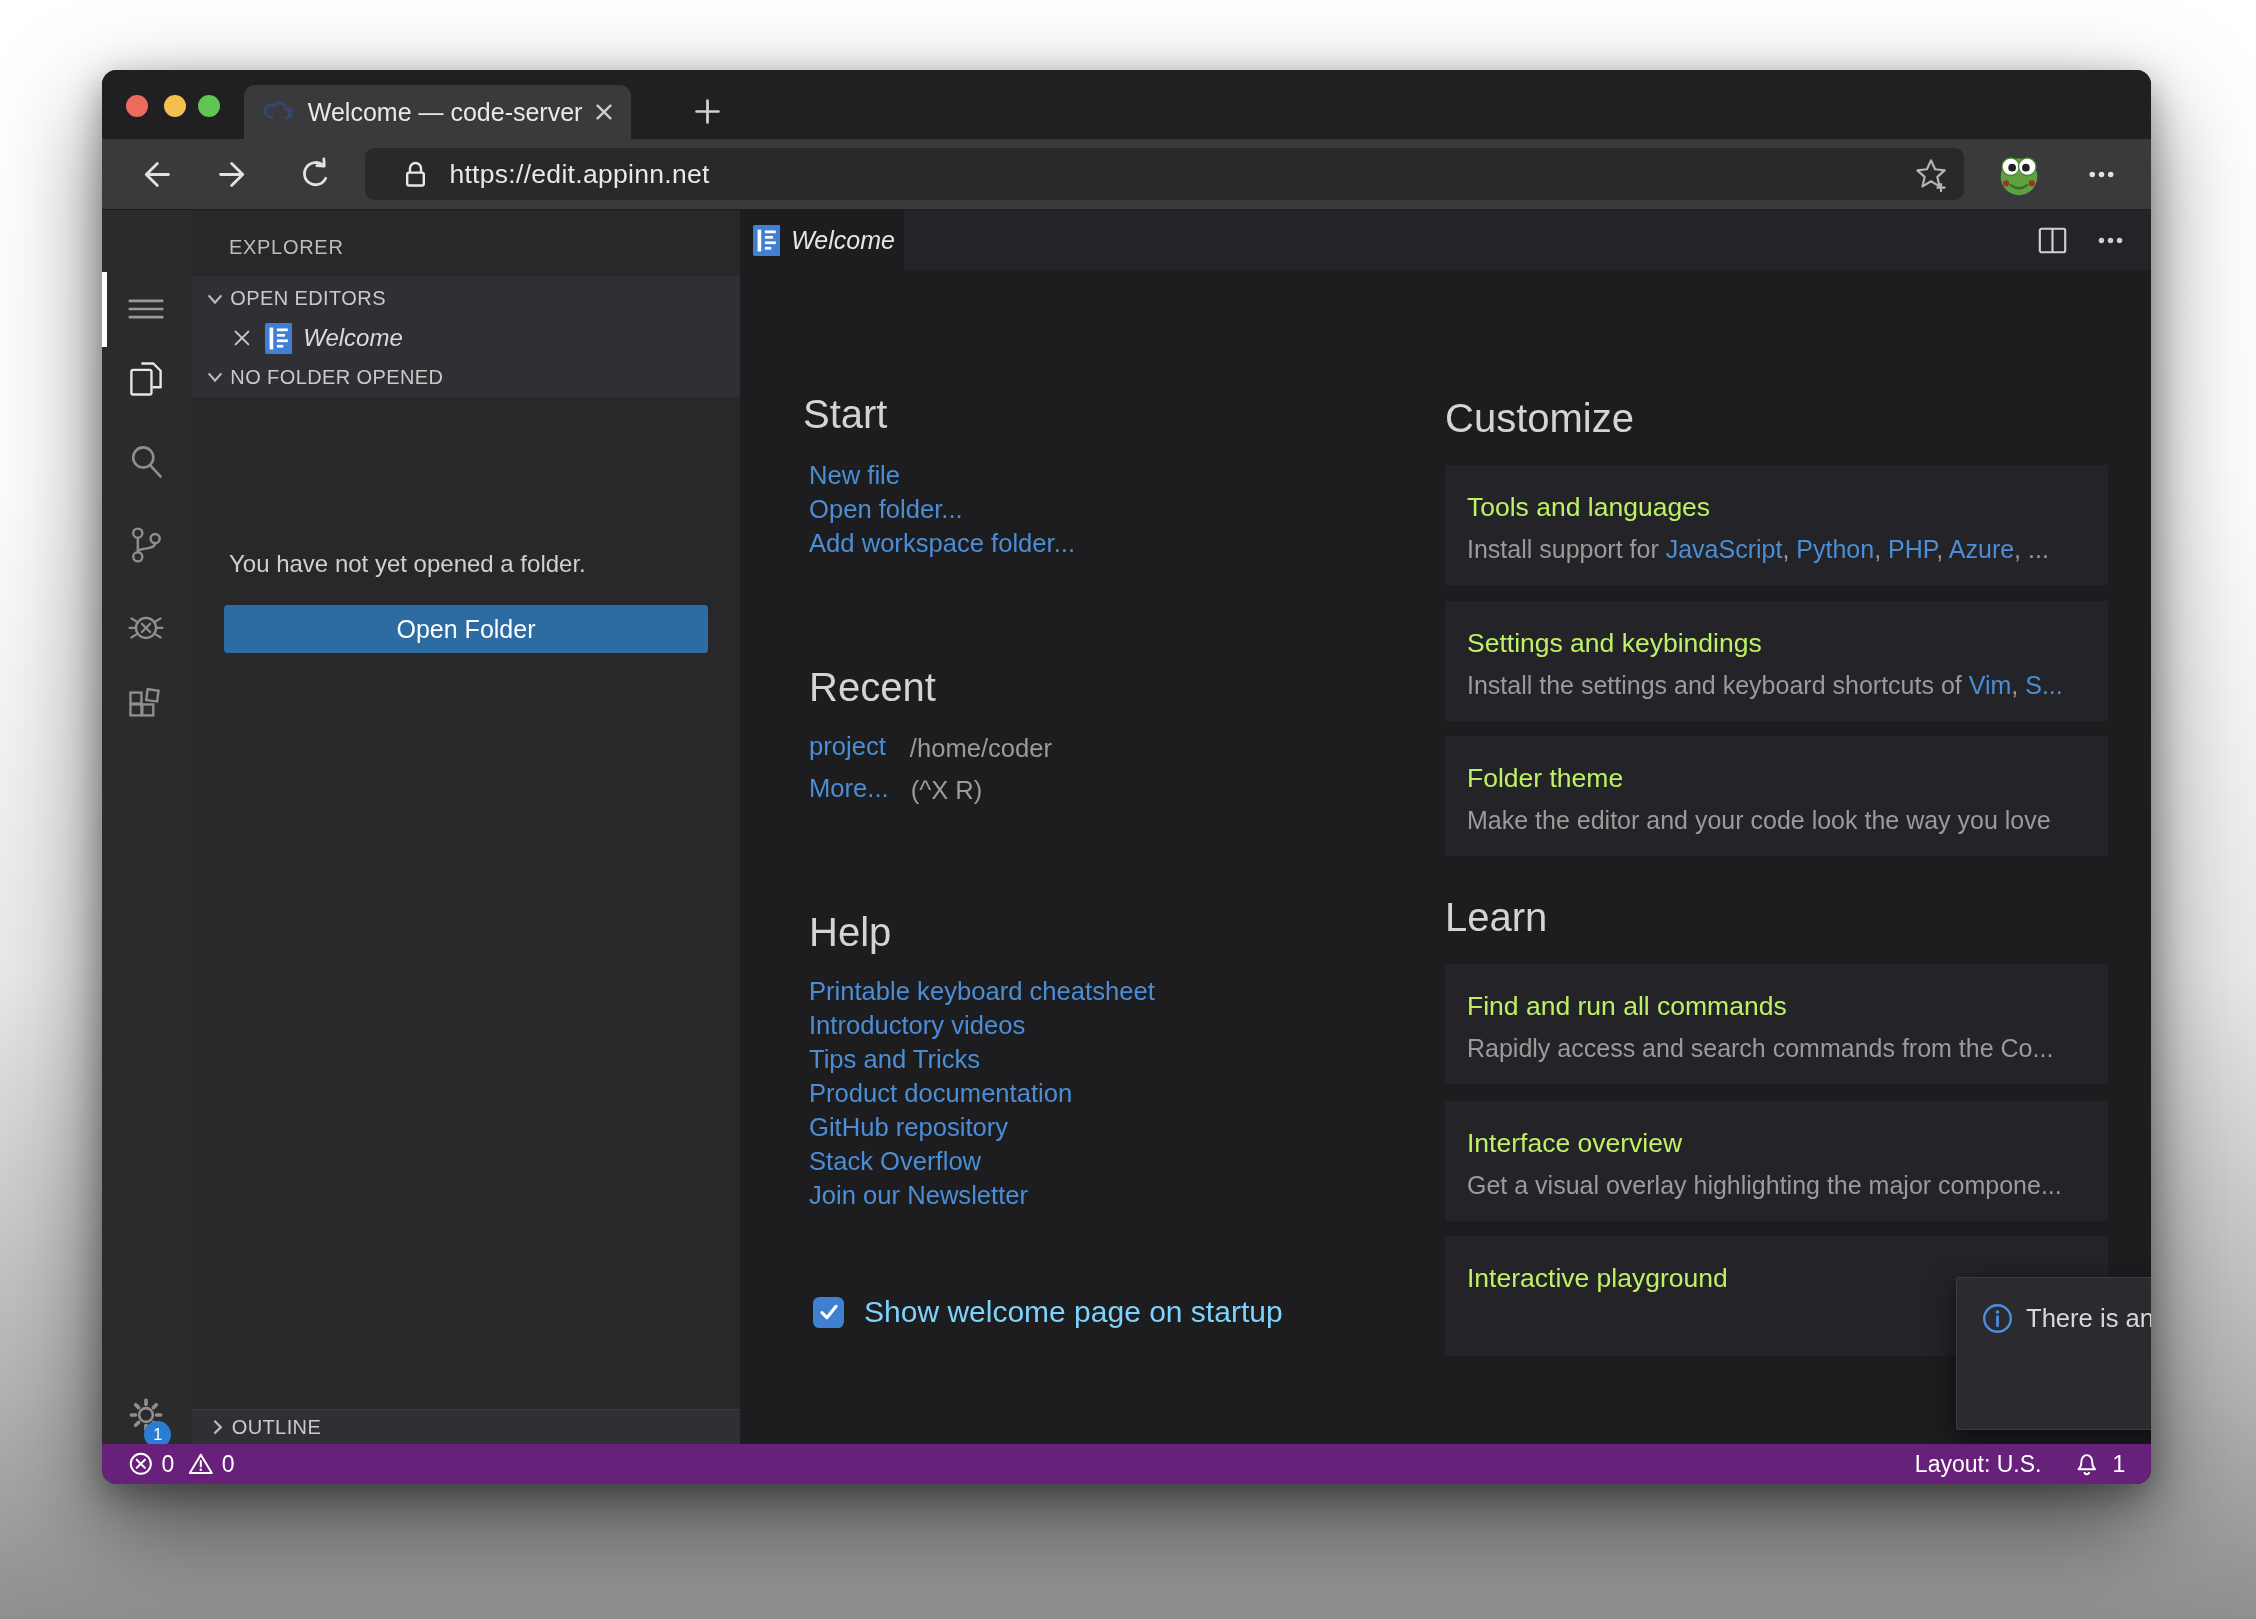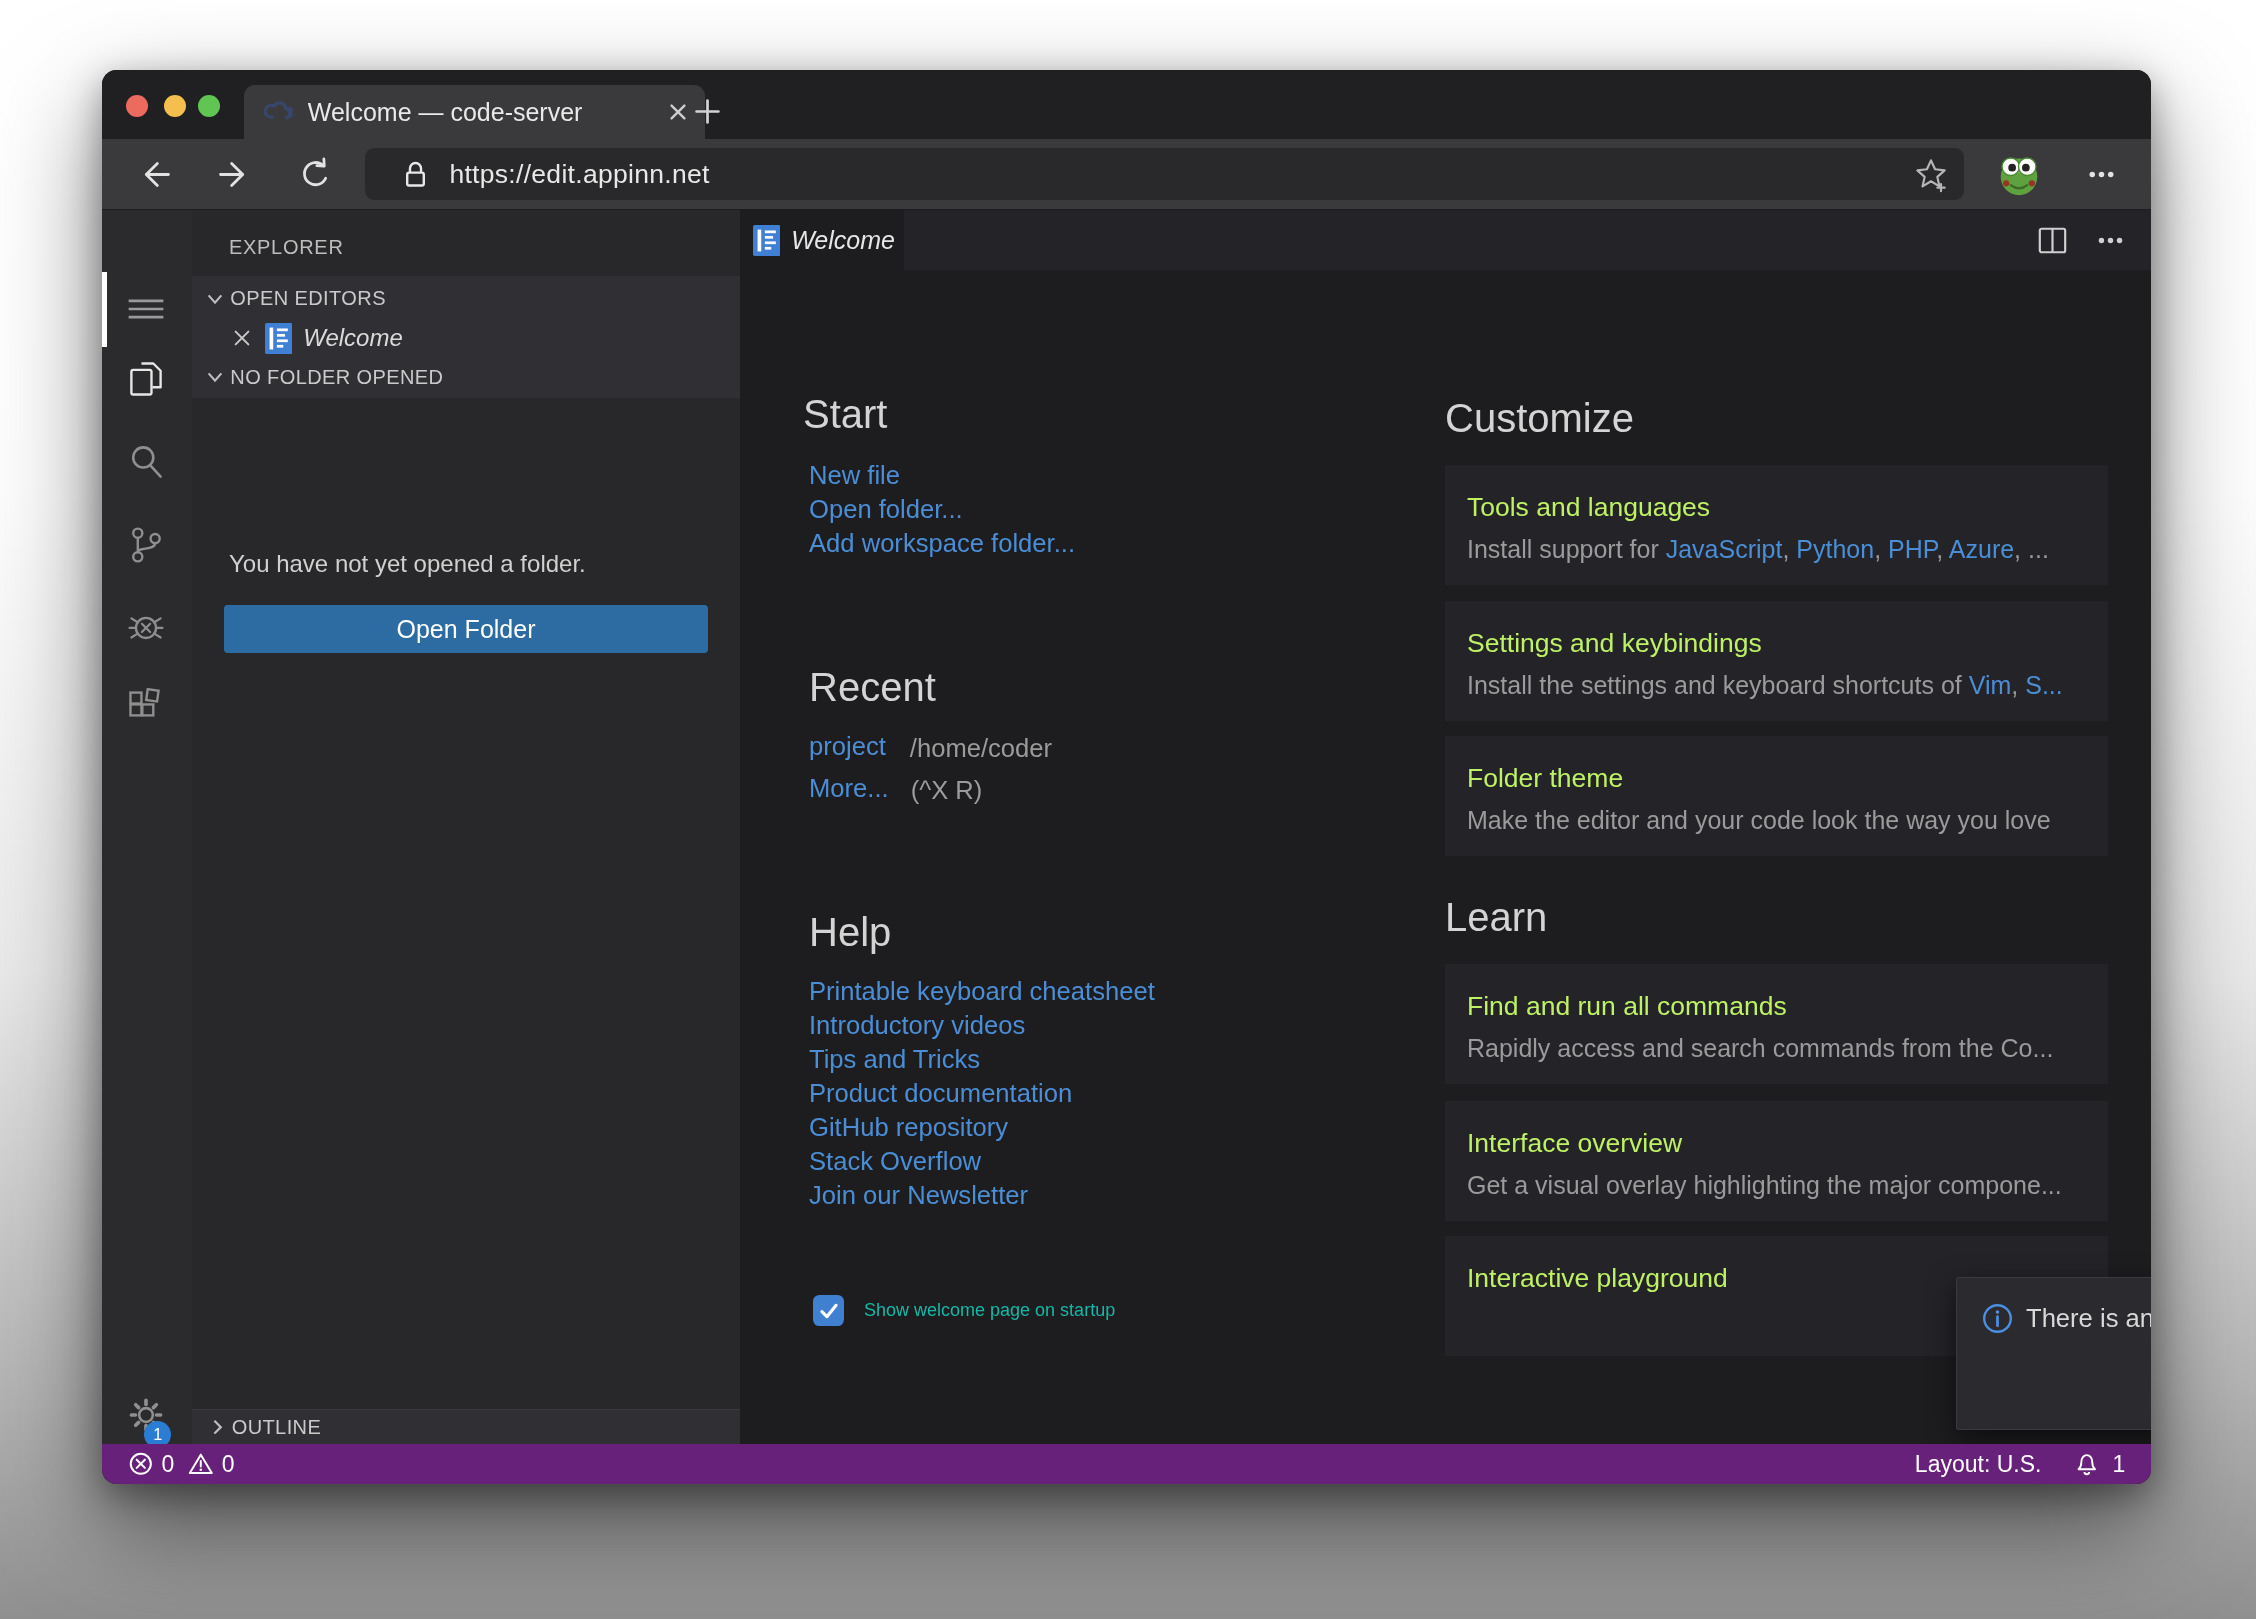--- a/index.html
+++ b/index.html
@@ -29,21 +29,21 @@
   .win{
     position:absolute;left:102px;top:70px;width:2049px;height:1414px;
     border-radius:14.6px;background:var(--editor);overflow:hidden;
     box-shadow:0 41px 101px rgba(0,0,0,.50),0 11px 35px rgba(0,0,0,.35);
   }
   svg{display:block}
 
   
   .chrome-tabbar{position:absolute;left:0;top:0;right:0;height:69px;background:var(--chrome-dark)}
   .traffic{position:absolute;top:25px;width:22px;height:22px;border-radius:50%}
-  .btab{position:absolute;left:142px;top:14.6px;width:461px;height:55px;background:var(--chrome-bar);
+  .btab{position:absolute;left:142px;top:14.6px;width:387px;height:55px;background:var(--chrome-bar);
         border-radius:11px 11px 0 0;display:flex;align-items:center;padding:0 16.4px 0 20px}
   .btab-title{flex:1;margin-left:12.8px;font-size:25px;color:#e9e9e9;white-space:nowrap;overflow:hidden}
   .newtab{position:absolute;left:590px;top:25.6px;width:31px;height:31px}
   .chrome-toolbar{position:absolute;left:0;top:69px;right:0;height:70px;background:var(--chrome-bar)}
   .navbtn{position:absolute;top:17.4px;width:37px;height:37px}
   .addrbar{position:absolute;left:263px;top:9.1px;width:1599px;height:52px;background:var(--addr);
            border-radius:9.1px;display:flex;align-items:center;padding-left:33px}
   .url{margin-left:16.4px;font-size:26.5px;color:#e8e8e8;letter-spacing:0.3px}
 
   
@@ -80,21 +80,21 @@
   .grayt{color:var(--gray)}
   .row{position:absolute;display:flex;align-items:flex-end}
 
   .card{position:absolute;left:705px;width:663px;height:120px;background:var(--card);padding:27.4px 24px 0 22px}
   .card-title{font-size:26.5px;color:#bef264}
   .card-desc{margin-top:12px;font-size:25px;color:var(--gray);white-space:nowrap;overflow:hidden}
   .ilink{color:var(--link)}
 
   .chkrow{position:absolute;display:flex;align-items:center}
   .chk{width:31px;height:31px;border-radius:6.4px;background:#4080d0;display:flex;align-items:center;justify-content:center}
-  .chklabel{margin-left:20px;font-size:18px;color:#14b8a6}
+  .chklabel{margin-left:20px;font-size:30px;color:#7dd3fc}
 
   .notif{position:absolute;left:1216px;top:1007px;width:836px;height:153px;background:#2a2a2f;
          border:0.9px solid #3a3a3f;border-radius:1.8px;box-shadow:0 9.1px 27.4px rgba(0,0,0,.55);z-index:6}
   .notif-msg{position:absolute;left:69px;top:25.6px;font-size:25.6px;color:#d8d8d8}
 
   .statusbar{position:absolute;left:0;right:0;bottom:0;height:40px;background:var(--purple);
              border-radius:0 0 14.6px 14.6px;display:flex;align-items:center;color:#fff;font-size:23px}
   .sb-left{display:flex;align-items:center;margin-left:25.6px;gap:8.2px}
   .sb-right{margin-left:auto;display:flex;align-items:center;margin-right:25.6px;gap:12.8px}
 </style>

